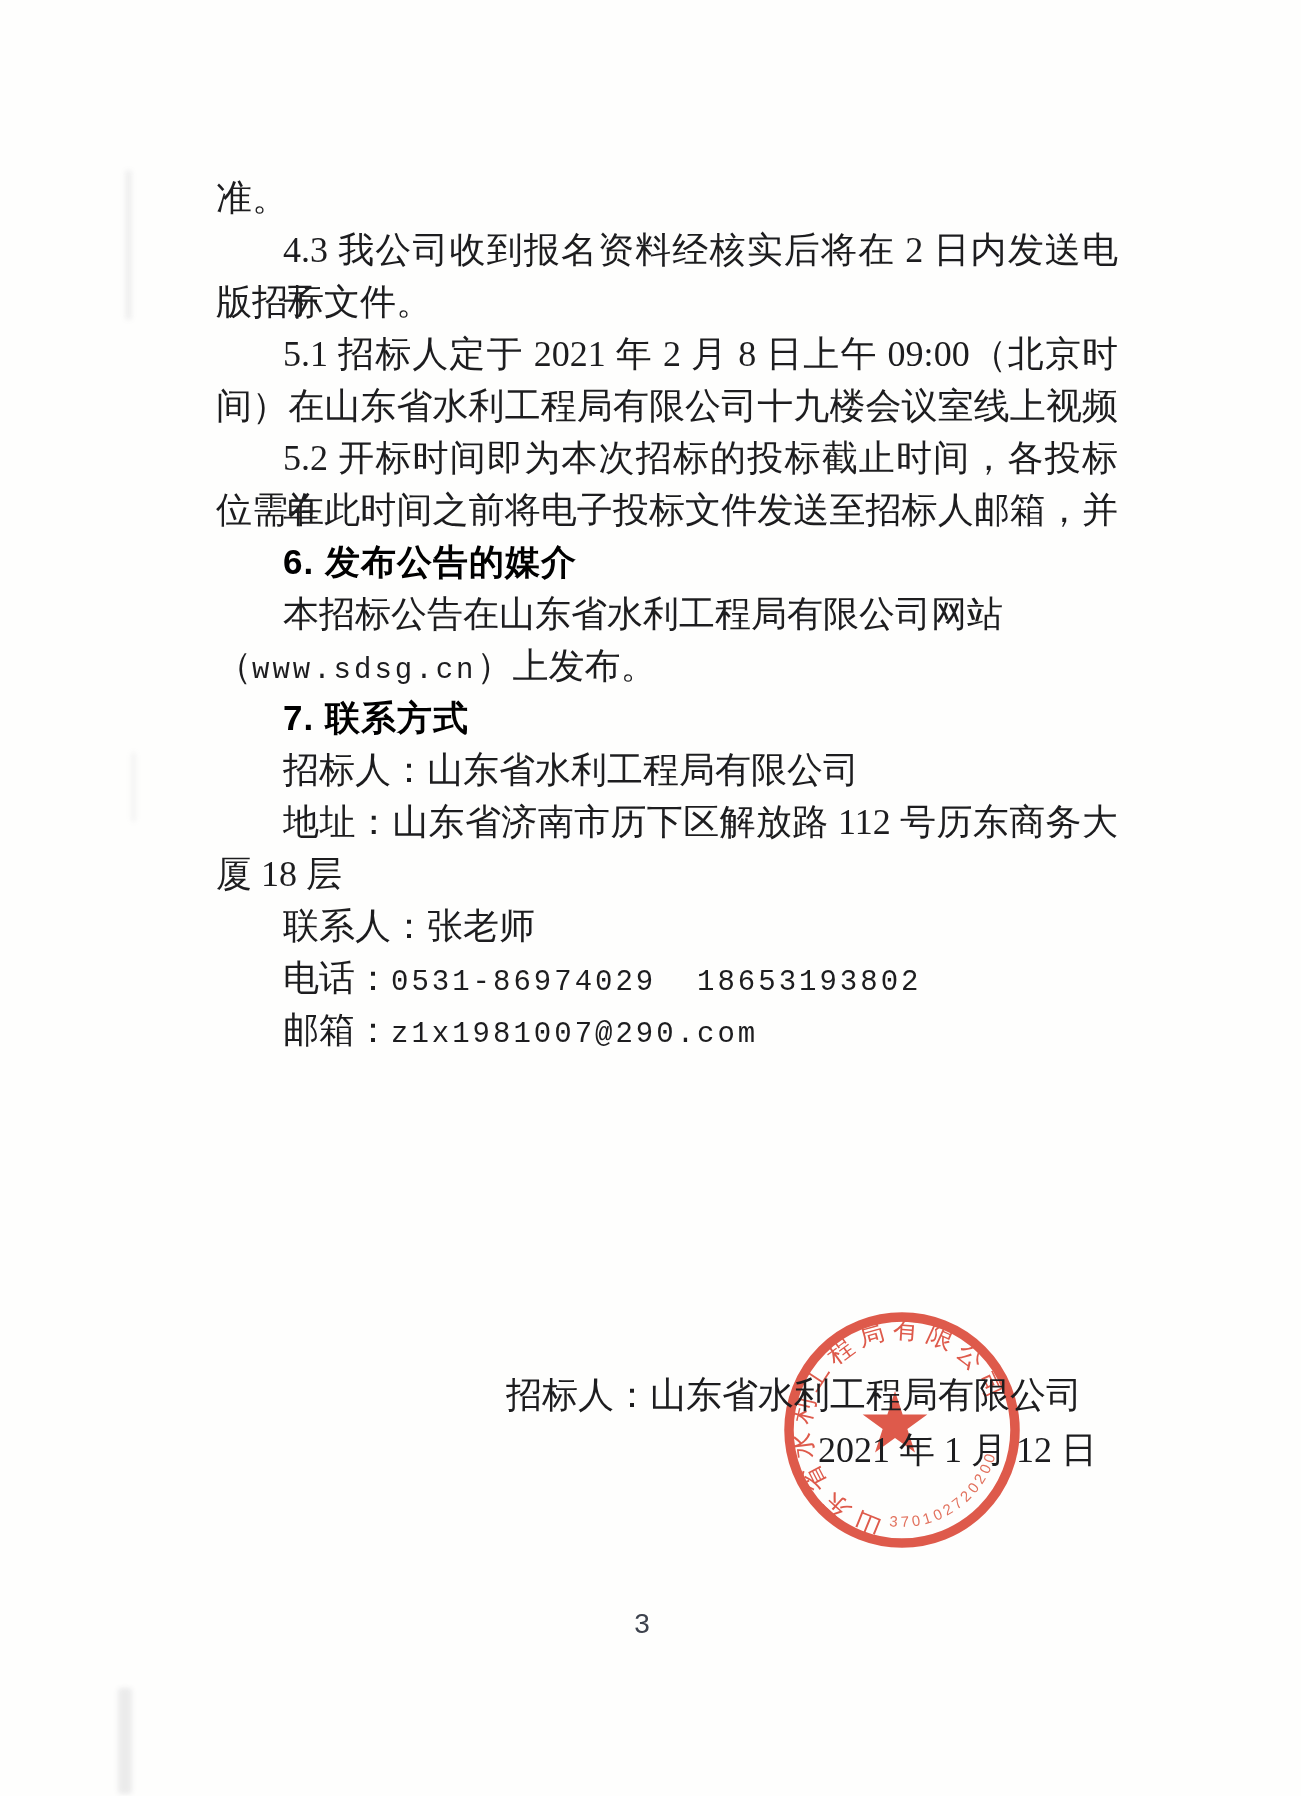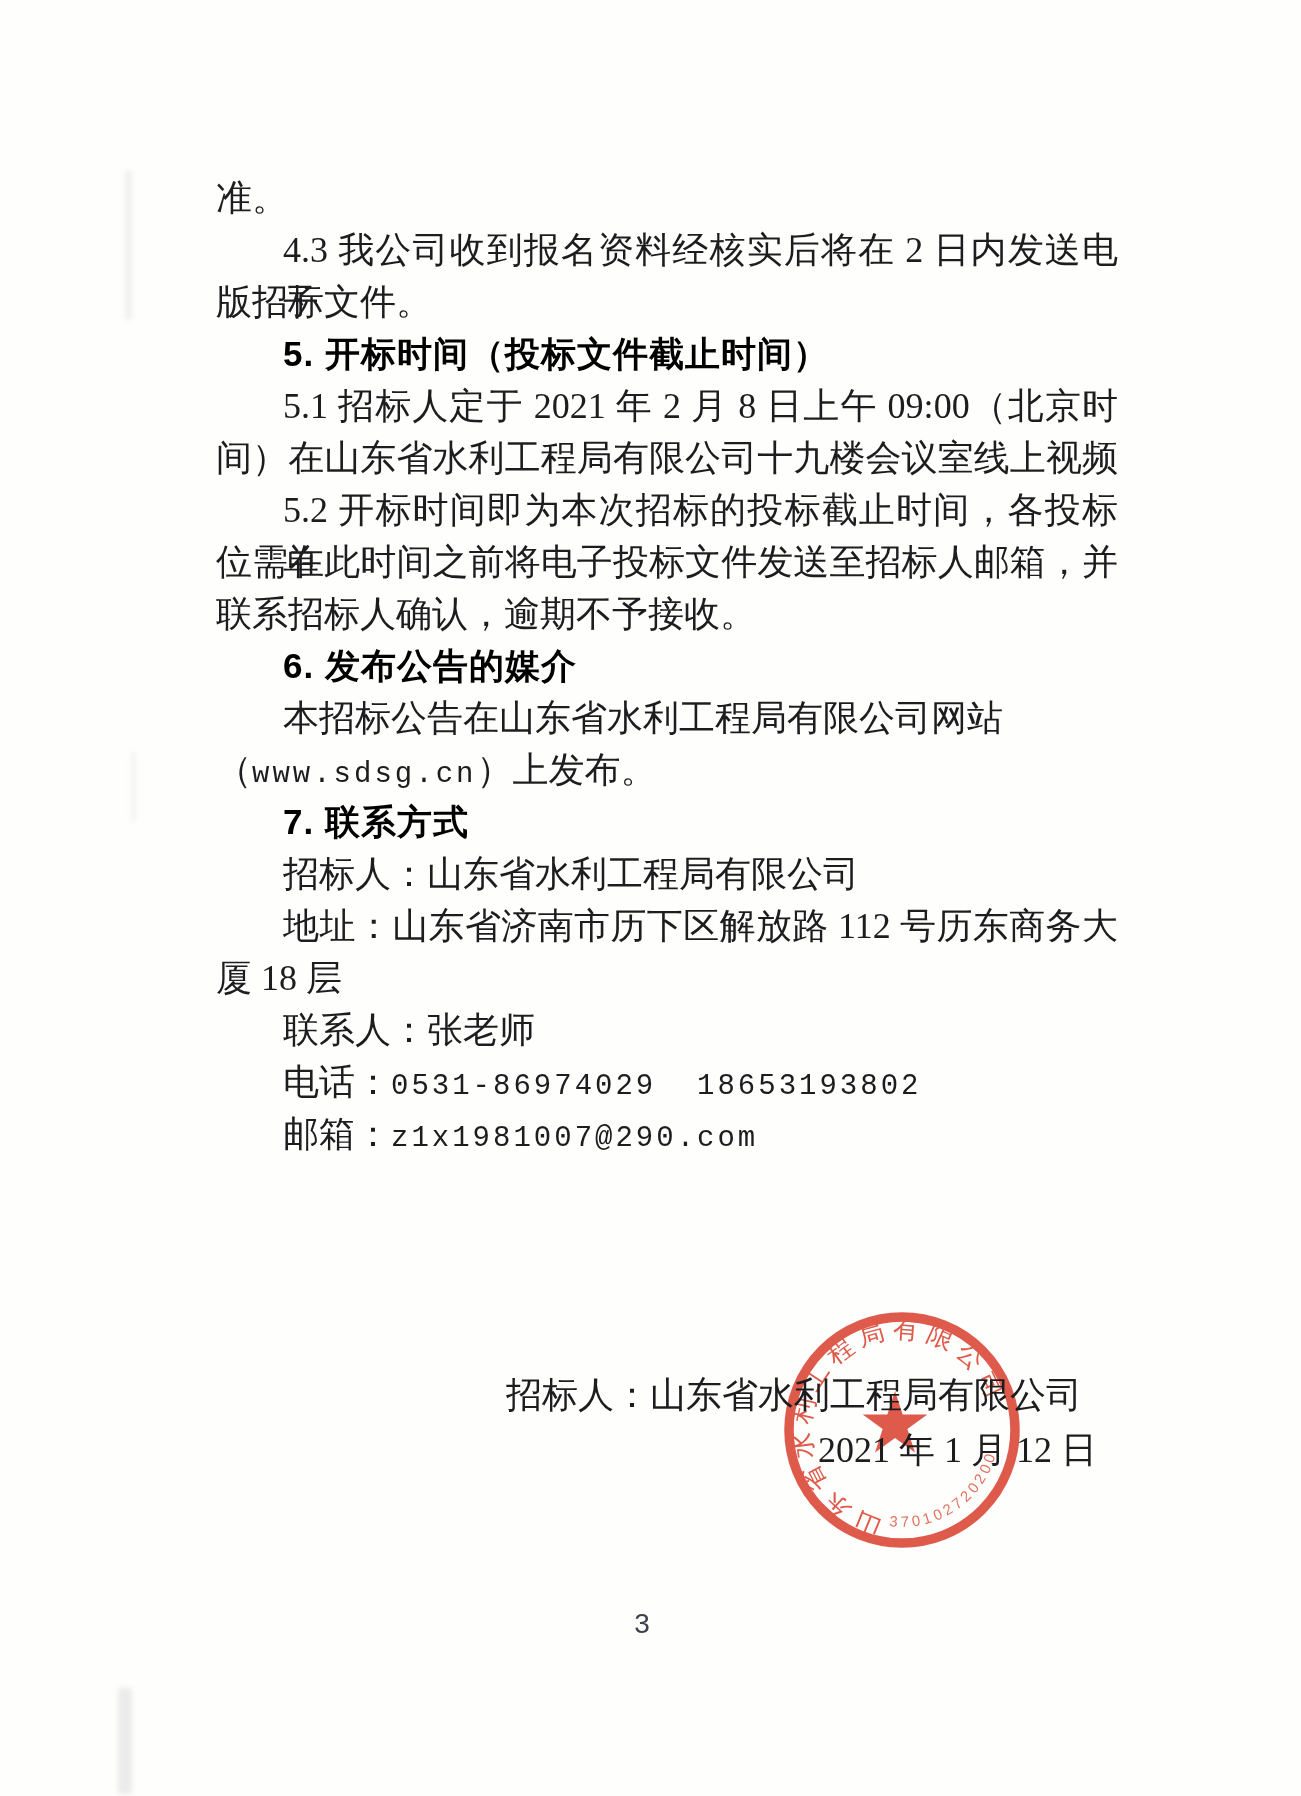--- a/index.html
+++ b/index.html
@@ -79,26 +79,24 @@
     <text class="seal-num">
       <textPath xlink:href="#sealNumArc" href="#sealNumArc">3701027202009</textPath>
     </text>
     <polygon fill="#d9402f" transform="translate(-7,-5)" points="0,-34 7.64,-10.52 32.34,-10.51 12.36,4.02 19.99,27.51 0,13 -19.99,27.51 -12.36,4.02 -32.34,-10.51 -7.64,-10.52"></polygon>
   </svg>
 
   <div class="content">
     <div class="line">准。</div>
     <div class="line indent j">4.3 我公司收到报名资料经核实后将在 2 日内发送电子</div>
     <div class="line">版招标文件。</div>
-    <div class="line indent bold">5. 开标时间（投标文件截止时间）</div>
     <div class="line indent j">5.1 招标人定于 2021 年 2 月 8 日上午 09:00（北京时</div>
     <div class="line j">间）在山东省水利工程局有限公司十九楼会议室线上视频</div>
     <div class="line indent j">5.2 开标时间即为本次招标的投标截止时间，各投标单</div>
     <div class="line j">位需在此时间之前将电子投标文件发送至招标人邮箱，并</div>
-    <div class="line">联系招标人确认，逾期不予接收。</div>
     <div class="line indent bold">6. 发布公告的媒介</div>
     <div class="line indent">本招标公告在山东省水利工程局有限公司网站</div>
     <div class="line"><span>（</span><span class="mono">www.sdsg.cn</span><span>）上发布。</span></div>
     <div class="line indent bold">7. 联系方式</div>
     <div class="line indent">招标人：山东省水利工程局有限公司</div>
     <div class="line indent j">地址：山东省济南市历下区解放路 112 号历东商务大</div>
     <div class="line">厦 18 层</div>
     <div class="line indent">联系人：张老师</div>
     <div class="line indent"><span>电话：</span><span class="mono">0531-86974029  18653193802</span></div>
     <div class="line indent"><span>邮箱：</span><span class="mono">z1x1981007@290.com</span></div>

